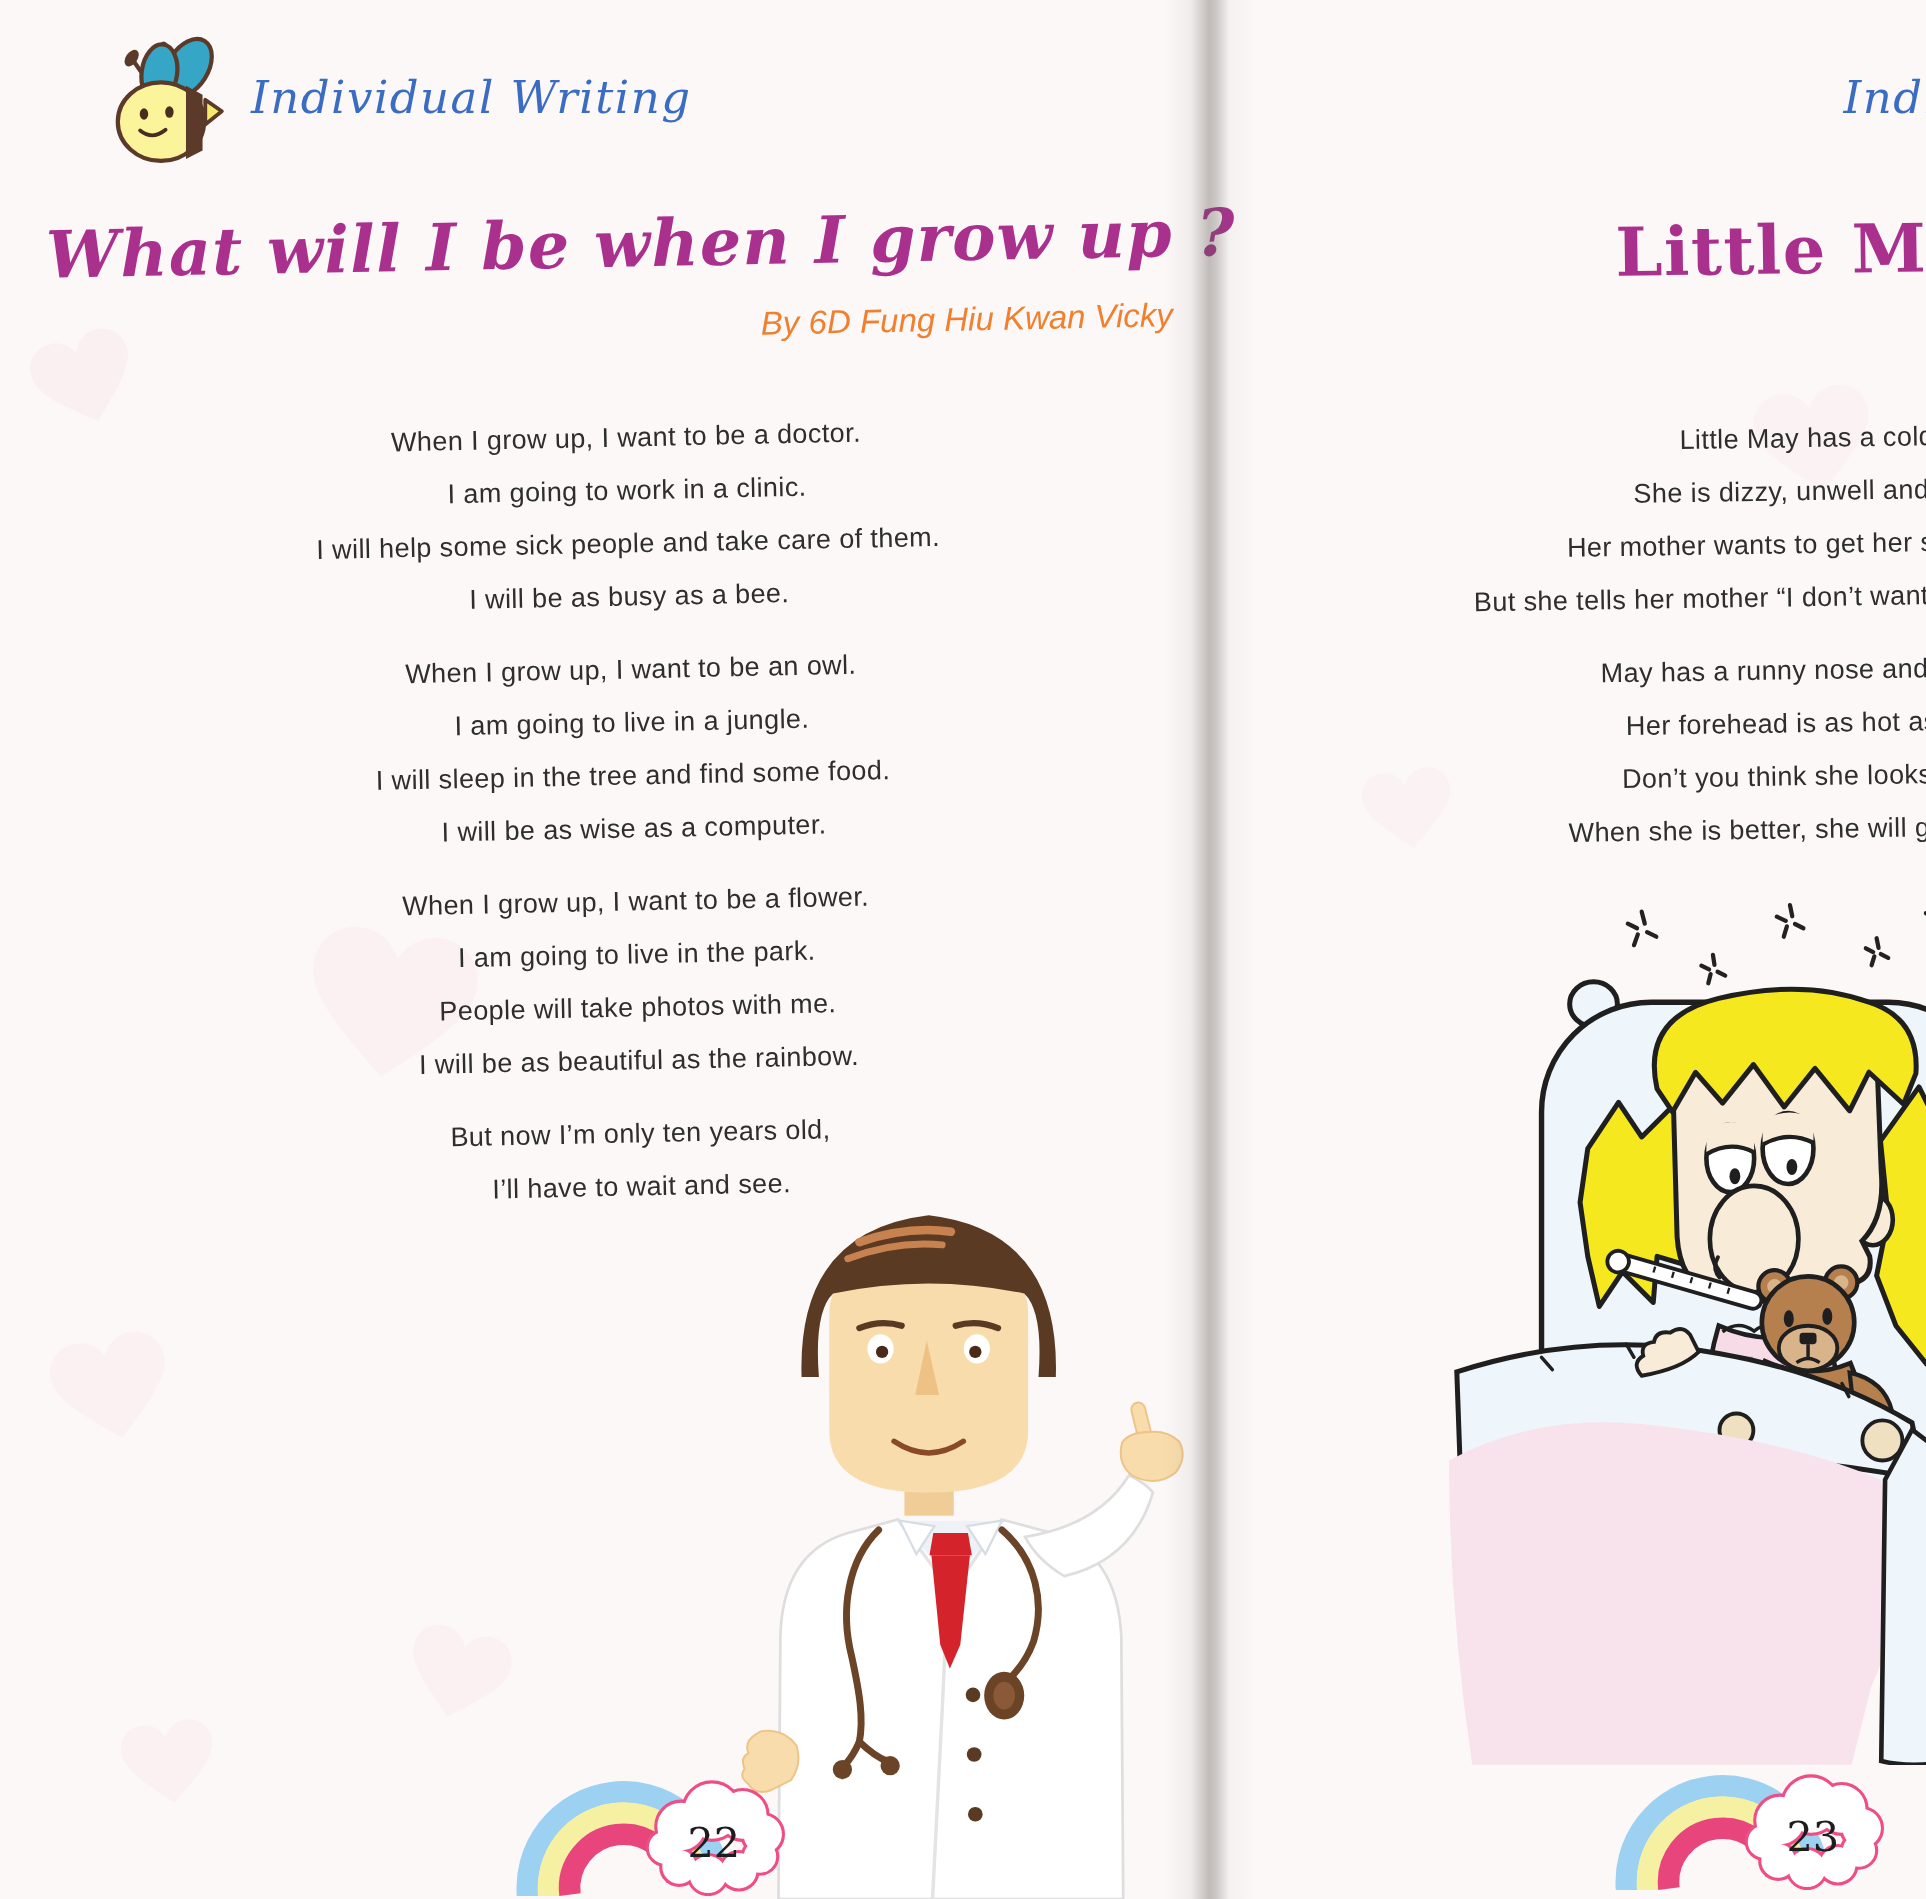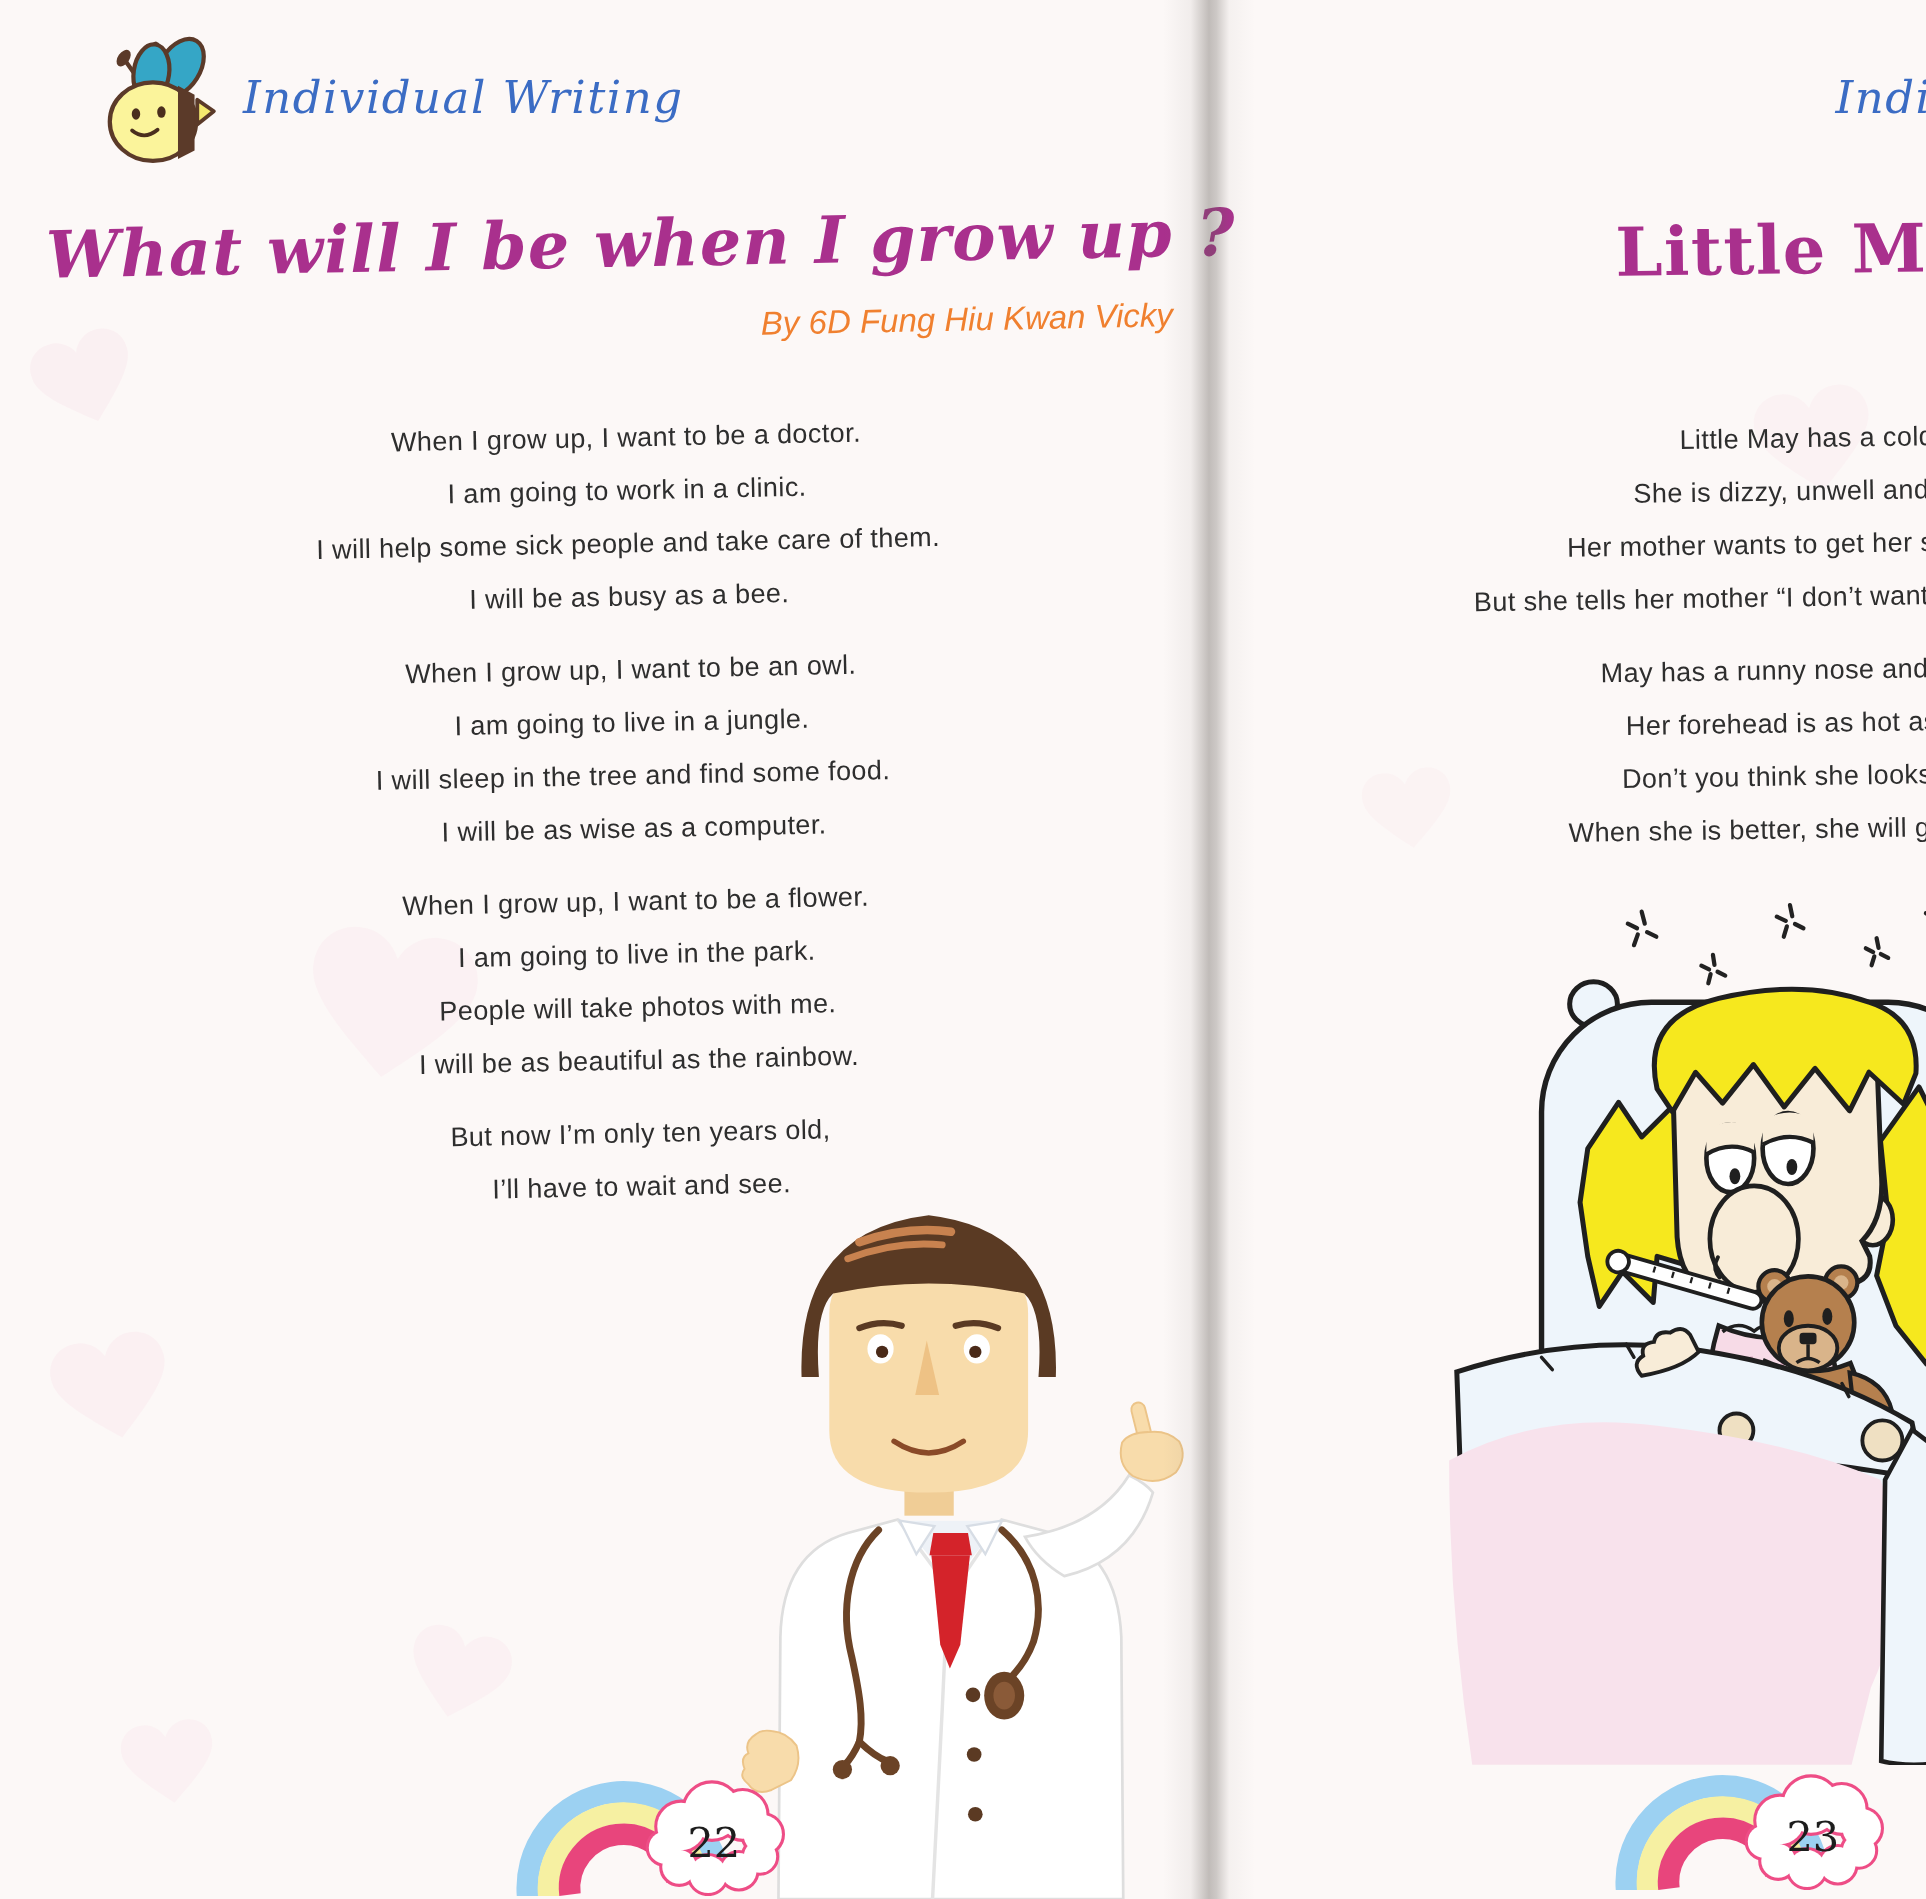--- a/index.html
+++ b/index.html
@@ -8,21 +8,21 @@
     position:relative;
     background:#fcf8f7;
     font-family:"Liberation Sans", sans-serif;
     overflow:hidden;
   }
   .page { position:absolute; top:0; height:1899px; }
   .page-left  { left:0; width:1210px; }
   .page-right { left:1210px; width:1208px; }
 
   
-  .hdr { position:absolute; top:0; left:8px; width:100%; height:200px;padding-left:24px; }
+  .hdr { position:absolute; top:0; left:16px; width:100%; height:200px;padding-left:24px; }
   .bee { position:absolute; }
   .hdr-label {
     position:absolute;
     font-family:"DejaVu Serif", serif;
     font-style:italic;
     font-size:45px;
     color:#3b6cc4;
     letter-spacing:1.5px;
     white-space:nowrap;
   }

